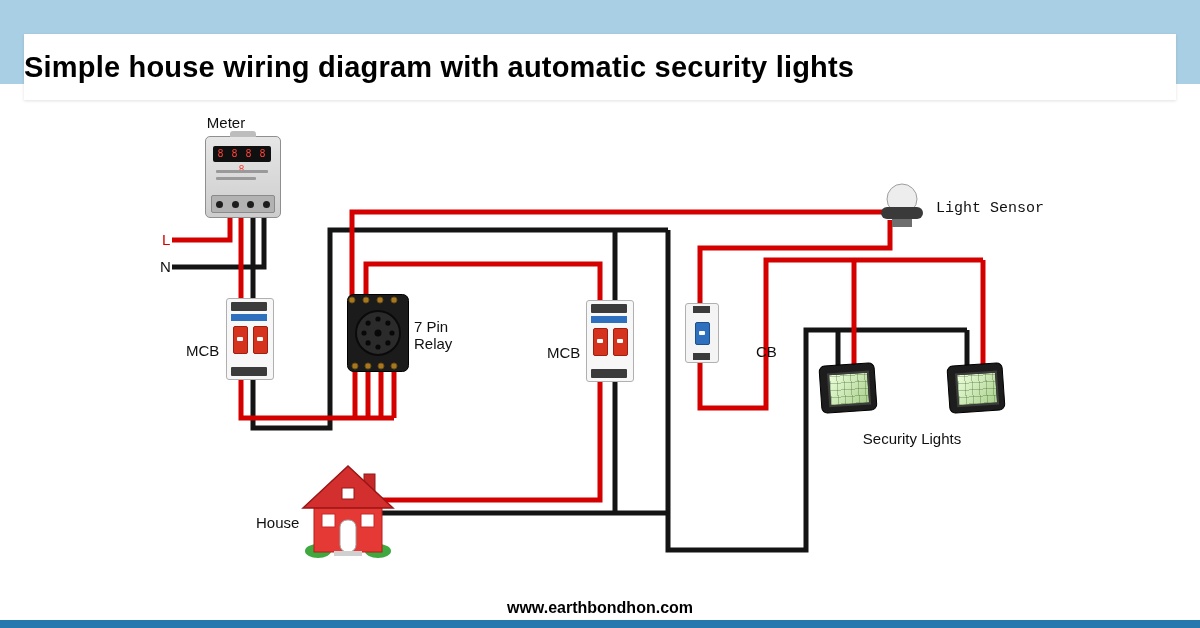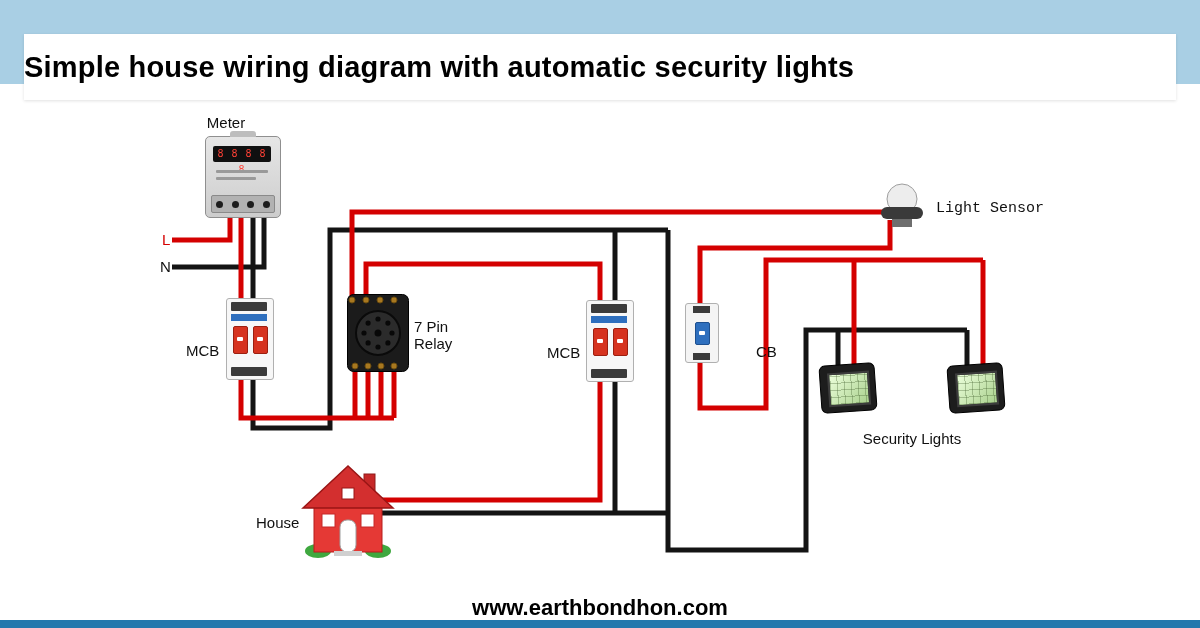--- a/index.html
+++ b/index.html
@@ -49,21 +49,21 @@
   .cb-toggle{position:absolute;left:9px;top:18px;width:13px;height:21px;background:#2e6fbe;border:1px solid #1d4f8f;border-radius:2px;}
   .cb-toggle::after{content:"";position:absolute;left:3px;top:8px;width:6px;height:4px;background:#fff;border-radius:1px;}
   
   .seclight{width:54px;height:46px;background:#1d1d1d;border:1px solid #000;border-radius:6px;transform:rotate(-4deg);}
   .seclight .panel{position:absolute;left:7px;top:7px;width:38px;height:30px;border:2px solid #3c3c3c;
     background-image:
       repeating-linear-gradient(90deg, rgba(70,100,50,.35) 0 1px, transparent 1px 7px),
       repeating-linear-gradient(0deg, rgba(70,100,50,.35) 0 1px, transparent 1px 7px),
       linear-gradient(135deg,#ecffdb,#a9d08d);}
   .footer-band{position:absolute;left:0;top:596px;width:1200px;height:24px;background:#ffffff;
-    display:flex;align-items:center;justify-content:center;font-size:22px;font-weight:bold;color:#000;z-index:5;}
+    display:flex;align-items:center;justify-content:center;font-size:16px;font-weight:bold;color:#000;z-index:5;}
   .bottom-strip{position:absolute;left:0;top:620px;width:1200px;height:8px;background:#2478ad;z-index:5;}
 </style>
 </head>
 <body>
 
 <div class="title-band">
   <h1>Simple house wiring diagram with automatic security lights</h1>
 </div>
 
 <div class="canvas"></div>

